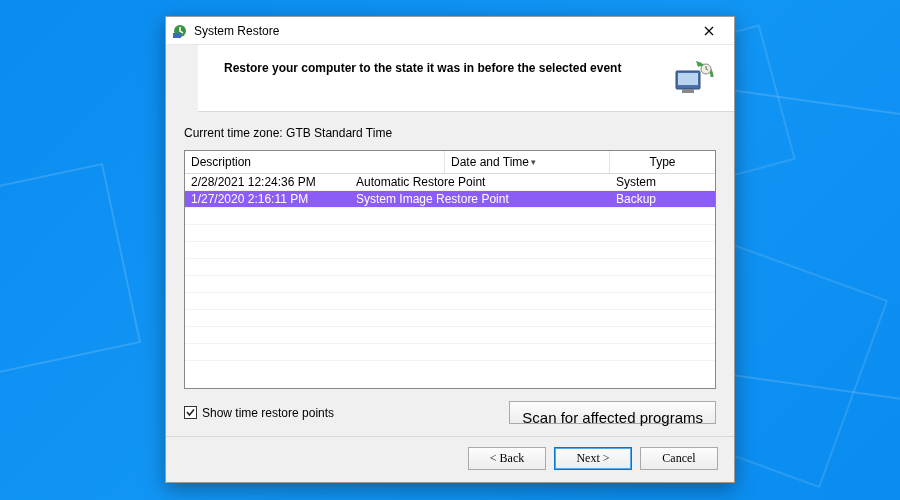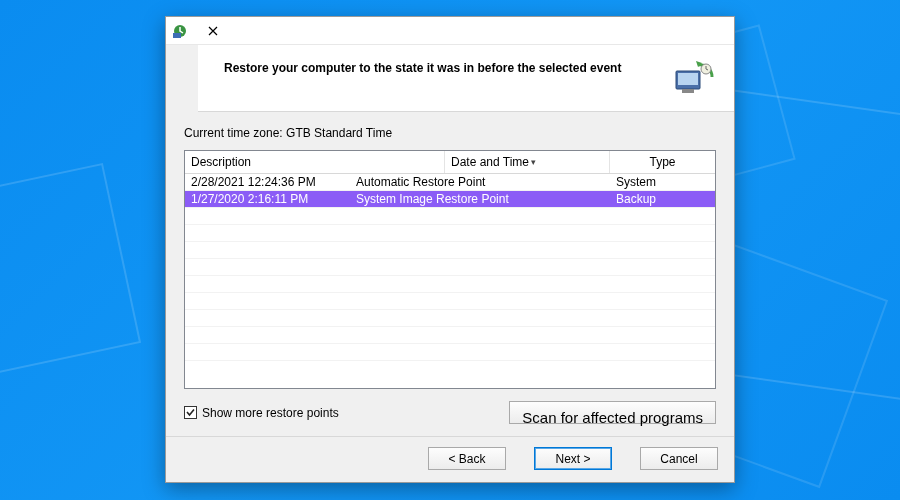--- a/index.html
+++ b/index.html
@@ -130,23 +130,22 @@
     .footer-section {
       border-top: 1px solid #d8d8d8;
       padding: 10px 16px 12px 16px;
       display: flex; justify-content: flex-end; gap: 8px;
       background: #f0f0f0;
     }
     .wiz-btn {
       width: 78px; height: 23px;
       background: linear-gradient(#fdfdfd, #ececec);
       border: 1px solid #a9a9a9;
-      font-size: 12px; font-family: Liberation Sans, sans-serif;
-      cursor: default;
-      margin-left: 20px;
+      font-size: 12px; font-family: Liberation Serif, serif;
+      cursor: default;
     }
     .wiz-btn.primary {
       border: 1px solid #0078d7;
       box-shadow: inset 0 0 0 1px #59a7e6;
     }
   </style>
 </head>
 <body>
 
 <div class="desktop">
@@ -156,20 +155,21 @@
 
 <div class="window">
   <div class="titlebar">
     <span class="title-icon">
       <svg viewBox="0 0 16 16">
           <circle cx="8" cy="8" r="6" fill="#3a9442"></circle>
           <path d="M8 4 L8 8 L11 10" stroke="#fff" stroke-width="1.5" fill="none"></path>
           <rect x="1" y="10" width="8" height="5" fill="#3d6db5"></rect>
         </svg>
     </span>
+    <span class="title-text">System Restore</span>
     <div class="close-btn">
       <svg viewBox="0 0 10 10">
           <path d="M1 1 L9 9 M9 1 L1 9" stroke="#000" stroke-width="1.2"></path>
         </svg>
     </div>
   </div>
 
   <div class="header-section">
     <div class="header-text">Restore your computer to the state it was in before the selected event</div>
     <div class="header-icon">
@@ -224,21 +224,21 @@
         </div>
     </div>
 
     <div class="below-table">
       <label class="checkbox-wrap">
         <span class="checkbox">
           <svg viewBox="0 0 11 11">
               <path d="M2 5 L4.5 8 L9 2.5" stroke="#222" stroke-width="1.6" fill="none"></path>
             </svg>
         </span>
-        <span>Show more restore points</span>
+        <span>Show time restore points</span>
       </label>
       <button class="scan-btn">Scan for affected programs</button>
     </div>
   </div>
 
   <div class="footer-section">
     <button class="wiz-btn">&lt; Back</button>
     <button class="wiz-btn primary">Next &gt;</button>
     <button class="wiz-btn">Cancel</button>
   </div>

